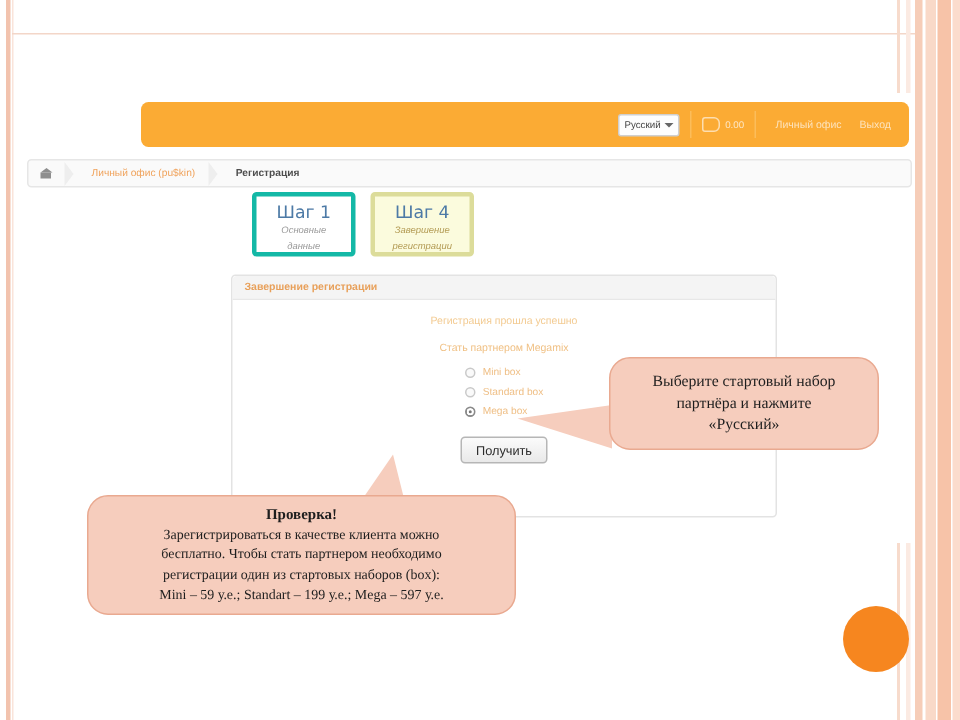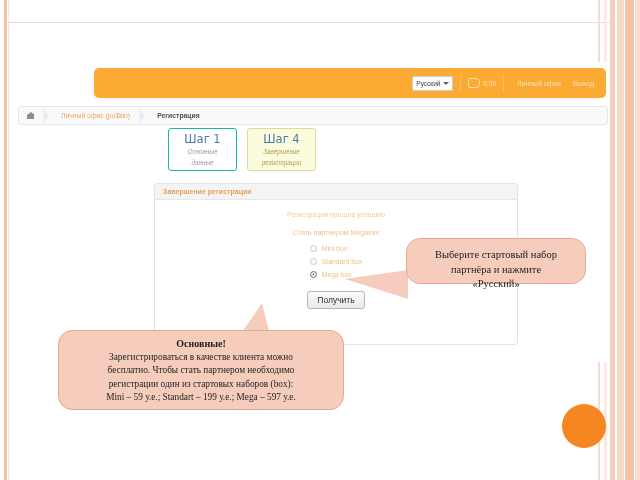--- a/index.html
+++ b/index.html
@@ -142,21 +142,21 @@
   .crumb-link { color: #f0a35c; }
   .crumb-cur { color: #4e4e4e; font-weight: bold; }
 
   
   .steps {
     position: absolute; left: 154px; top: 66px;
     display: flex; gap: 10px;
   }
   .step {
     width: 69px; height: 43px;
-    border: 1px solid #14b8a6; border-radius: 3px; background: #fff;
+    border: 3px solid #14b8a6; border-radius: 3px; background: #fff;
     text-align: center; padding-top: 4px; box-sizing: border-box;
   }
   .step.active { background: #fbfbdd; border-color: #dcdc9a; }
   .step .t {
     font-family: "DejaVu Sans", sans-serif;
     font-size: 11.5px; color: #4d7aa6; line-height: 13px;
   }
   .step.active .t { color: #4d7aa6; }
   .step .d {
     font-size: 6.3px; color: #9a9a9a; font-style: italic; line-height: 8.5px;
@@ -204,21 +204,21 @@
   .callout {
     position: absolute;
     background: #f6cdbd;
     border: 1px solid #e9a990;
     border-radius: 14px;
     font-family: "Liberation Serif", serif;
     color: #1e1e1e;
     text-align: center;
   }
   .callout-top {
-    left: 406px; top: 238px; width: 180px; height: 46px;
+    left: 406px; top: 238px; width: 180px; height: 62px;
     font-size: 10.5px; line-height: 14.5px;
     padding-top: 9px; box-sizing: border-box;
   }
   .tail-top {
     position: absolute; left: 345px; top: 270px;
     width: 0; height: 0;
     border-top: 9px solid transparent;
     border-bottom: 20px solid transparent;
     border-right: 63px solid #f6cdbd;
   }
@@ -348,20 +348,20 @@
   <div class="tail-top"></div>
   <div class="callout callout-top">
     <span class="co-line">Выберите стартовый набор</span>
     <span class="co-line">партнёра и нажмите</span>
     <span class="co-line">«Русский»</span>
   </div>
 
   <div class="tail-bottom-b"></div>
   <div class="tail-bottom"></div>
   <div class="callout callout-bottom">
-    <span class="co-line hl">Основные!</span>
+    <span class="co-line hl">Проверка!</span>
     <span class="co-line">Зарегистрироваться в качестве клиента можно</span>
     <span class="co-line">бесплатно. Чтобы стать партнером необходимо</span>
     <span class="co-line">регистрации один из стартовых наборов (box):</span>
     <span class="co-line">Mini – 59 у.е.; Standart – 199 у.е.; Mega – 597 у.е.</span>
   </div>
 
 </div>
 
 </body></html>

